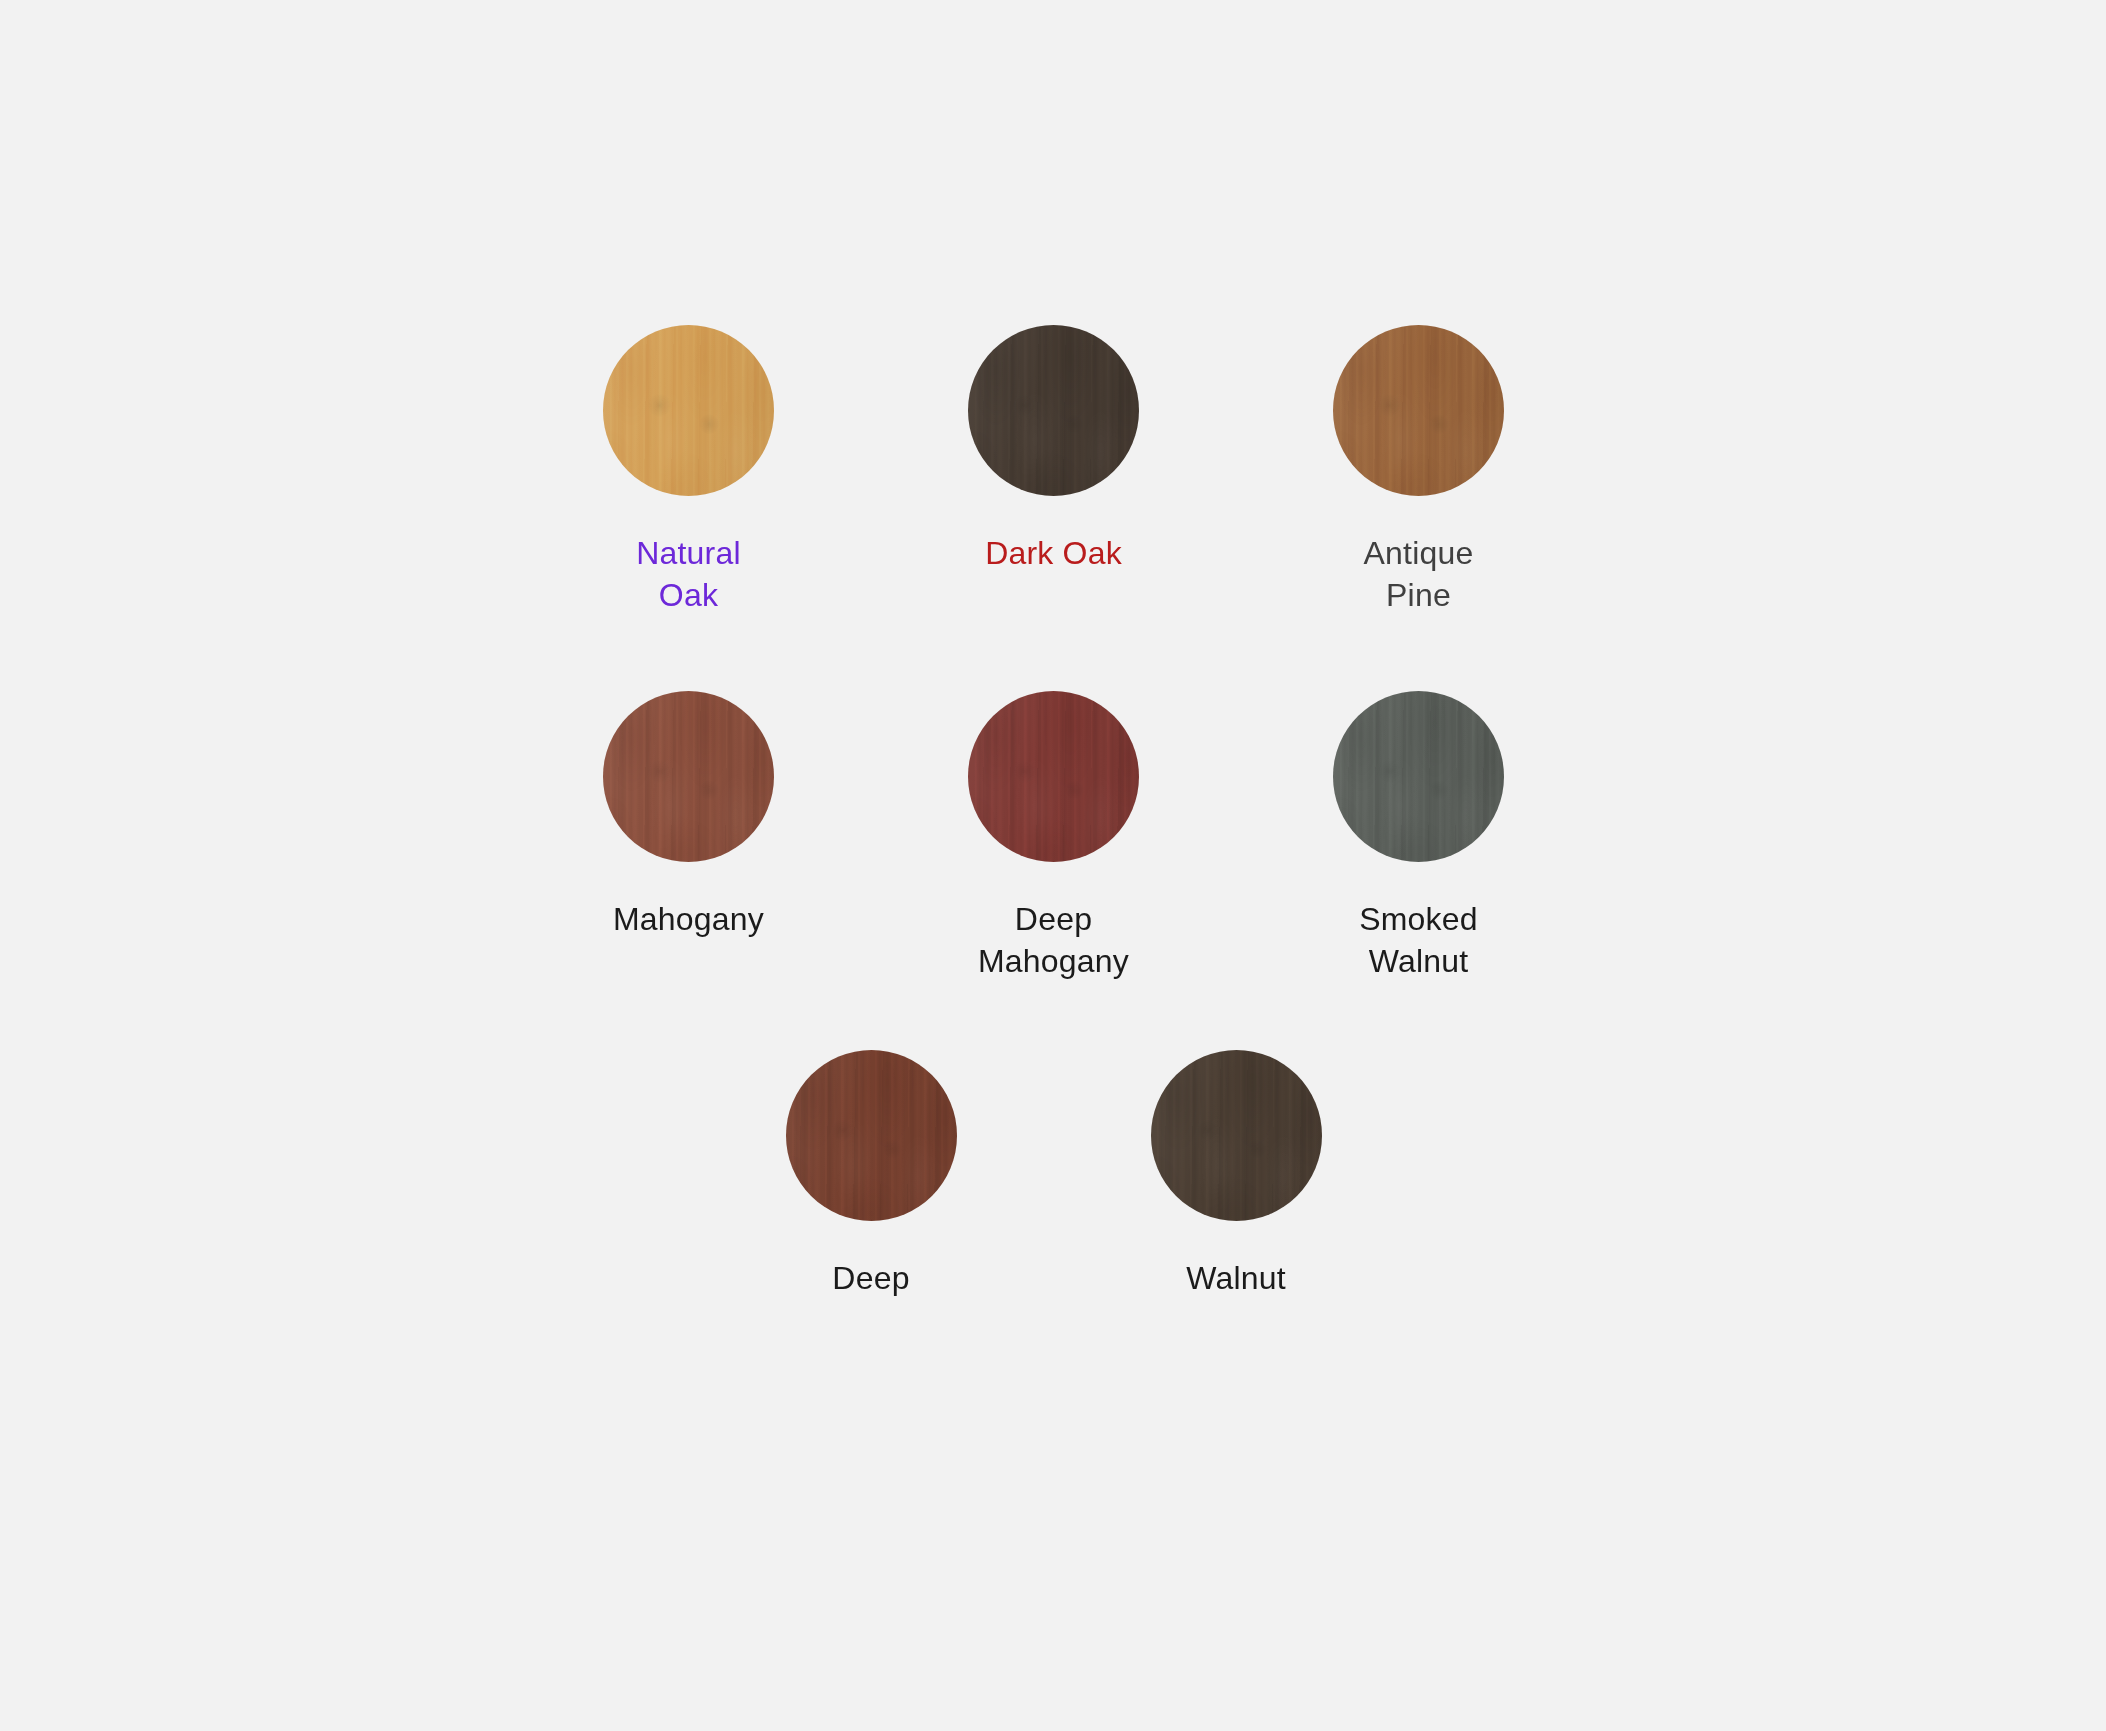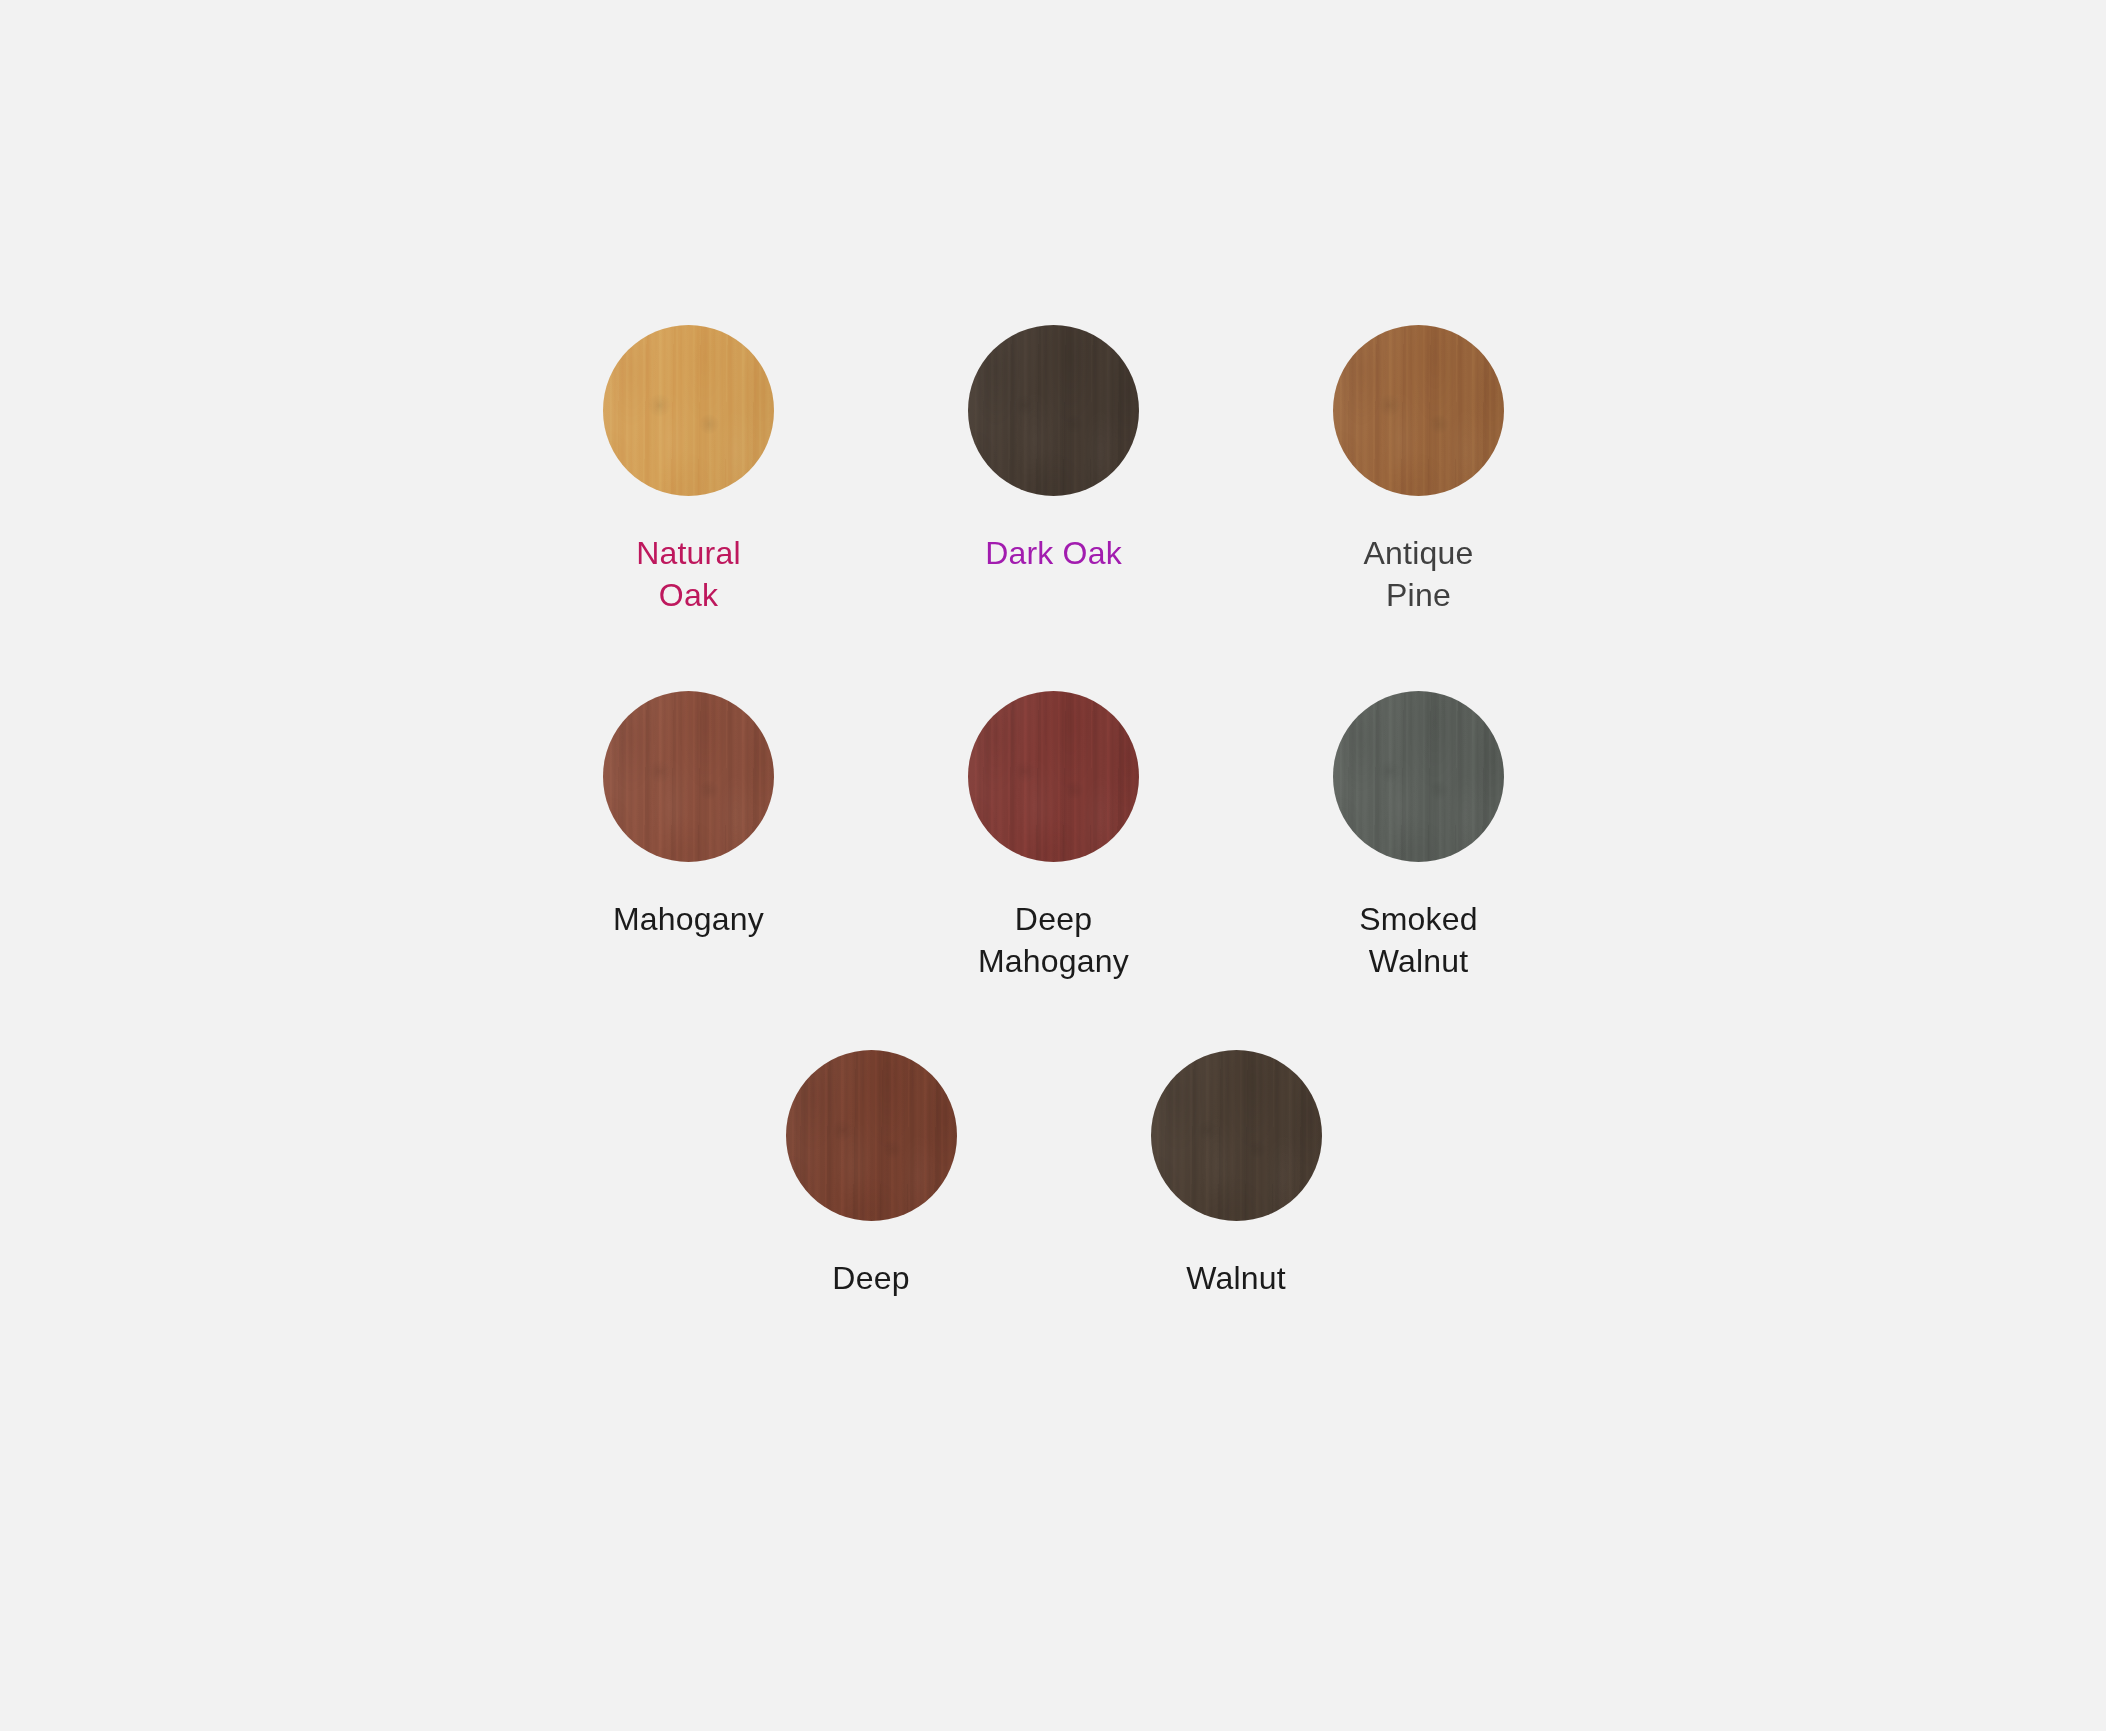--- a/index.html
+++ b/index.html
@@ -131,31 +131,31 @@
 <div id="swatch-board">
 
   <div class="swatch-row row-1">
     <div class="swatch-cell">
       <div class="swatch-disc" style="background-color: rgb(212, 160, 87);">
         <div class="grain-vertical"></div>
         <div class="grain-blotch"></div>
         <div class="grain-knots"></div>
         <div class="sheen"></div>
       </div>
-      <div class="swatch-label" style="color: #be185d;">Natural Oak</div>
+      <div class="swatch-label" style="color: #6d28d9;">Natural Oak</div>
     </div>
 
     <div class="swatch-cell">
       <div class="swatch-disc" style="background-color: rgb(69, 58, 49);">
         <div class="grain-vertical"></div>
         <div class="grain-blotch"></div>
         <div class="grain-knots"></div>
         <div class="sheen"></div>
       </div>
-      <div class="swatch-label" style="color: #a21caf;">Dark Oak</div>
+      <div class="swatch-label" style="color: #b91c1c;">Dark Oak</div>
     </div>
 
     <div class="swatch-cell">
       <div class="swatch-disc" style="background-color: rgb(153, 101, 60);">
         <div class="grain-vertical"></div>
         <div class="grain-blotch"></div>
         <div class="grain-knots"></div>
         <div class="sheen"></div>
       </div>
       <div class="swatch-label" style="color: #404040;">Antique Pine</div>

